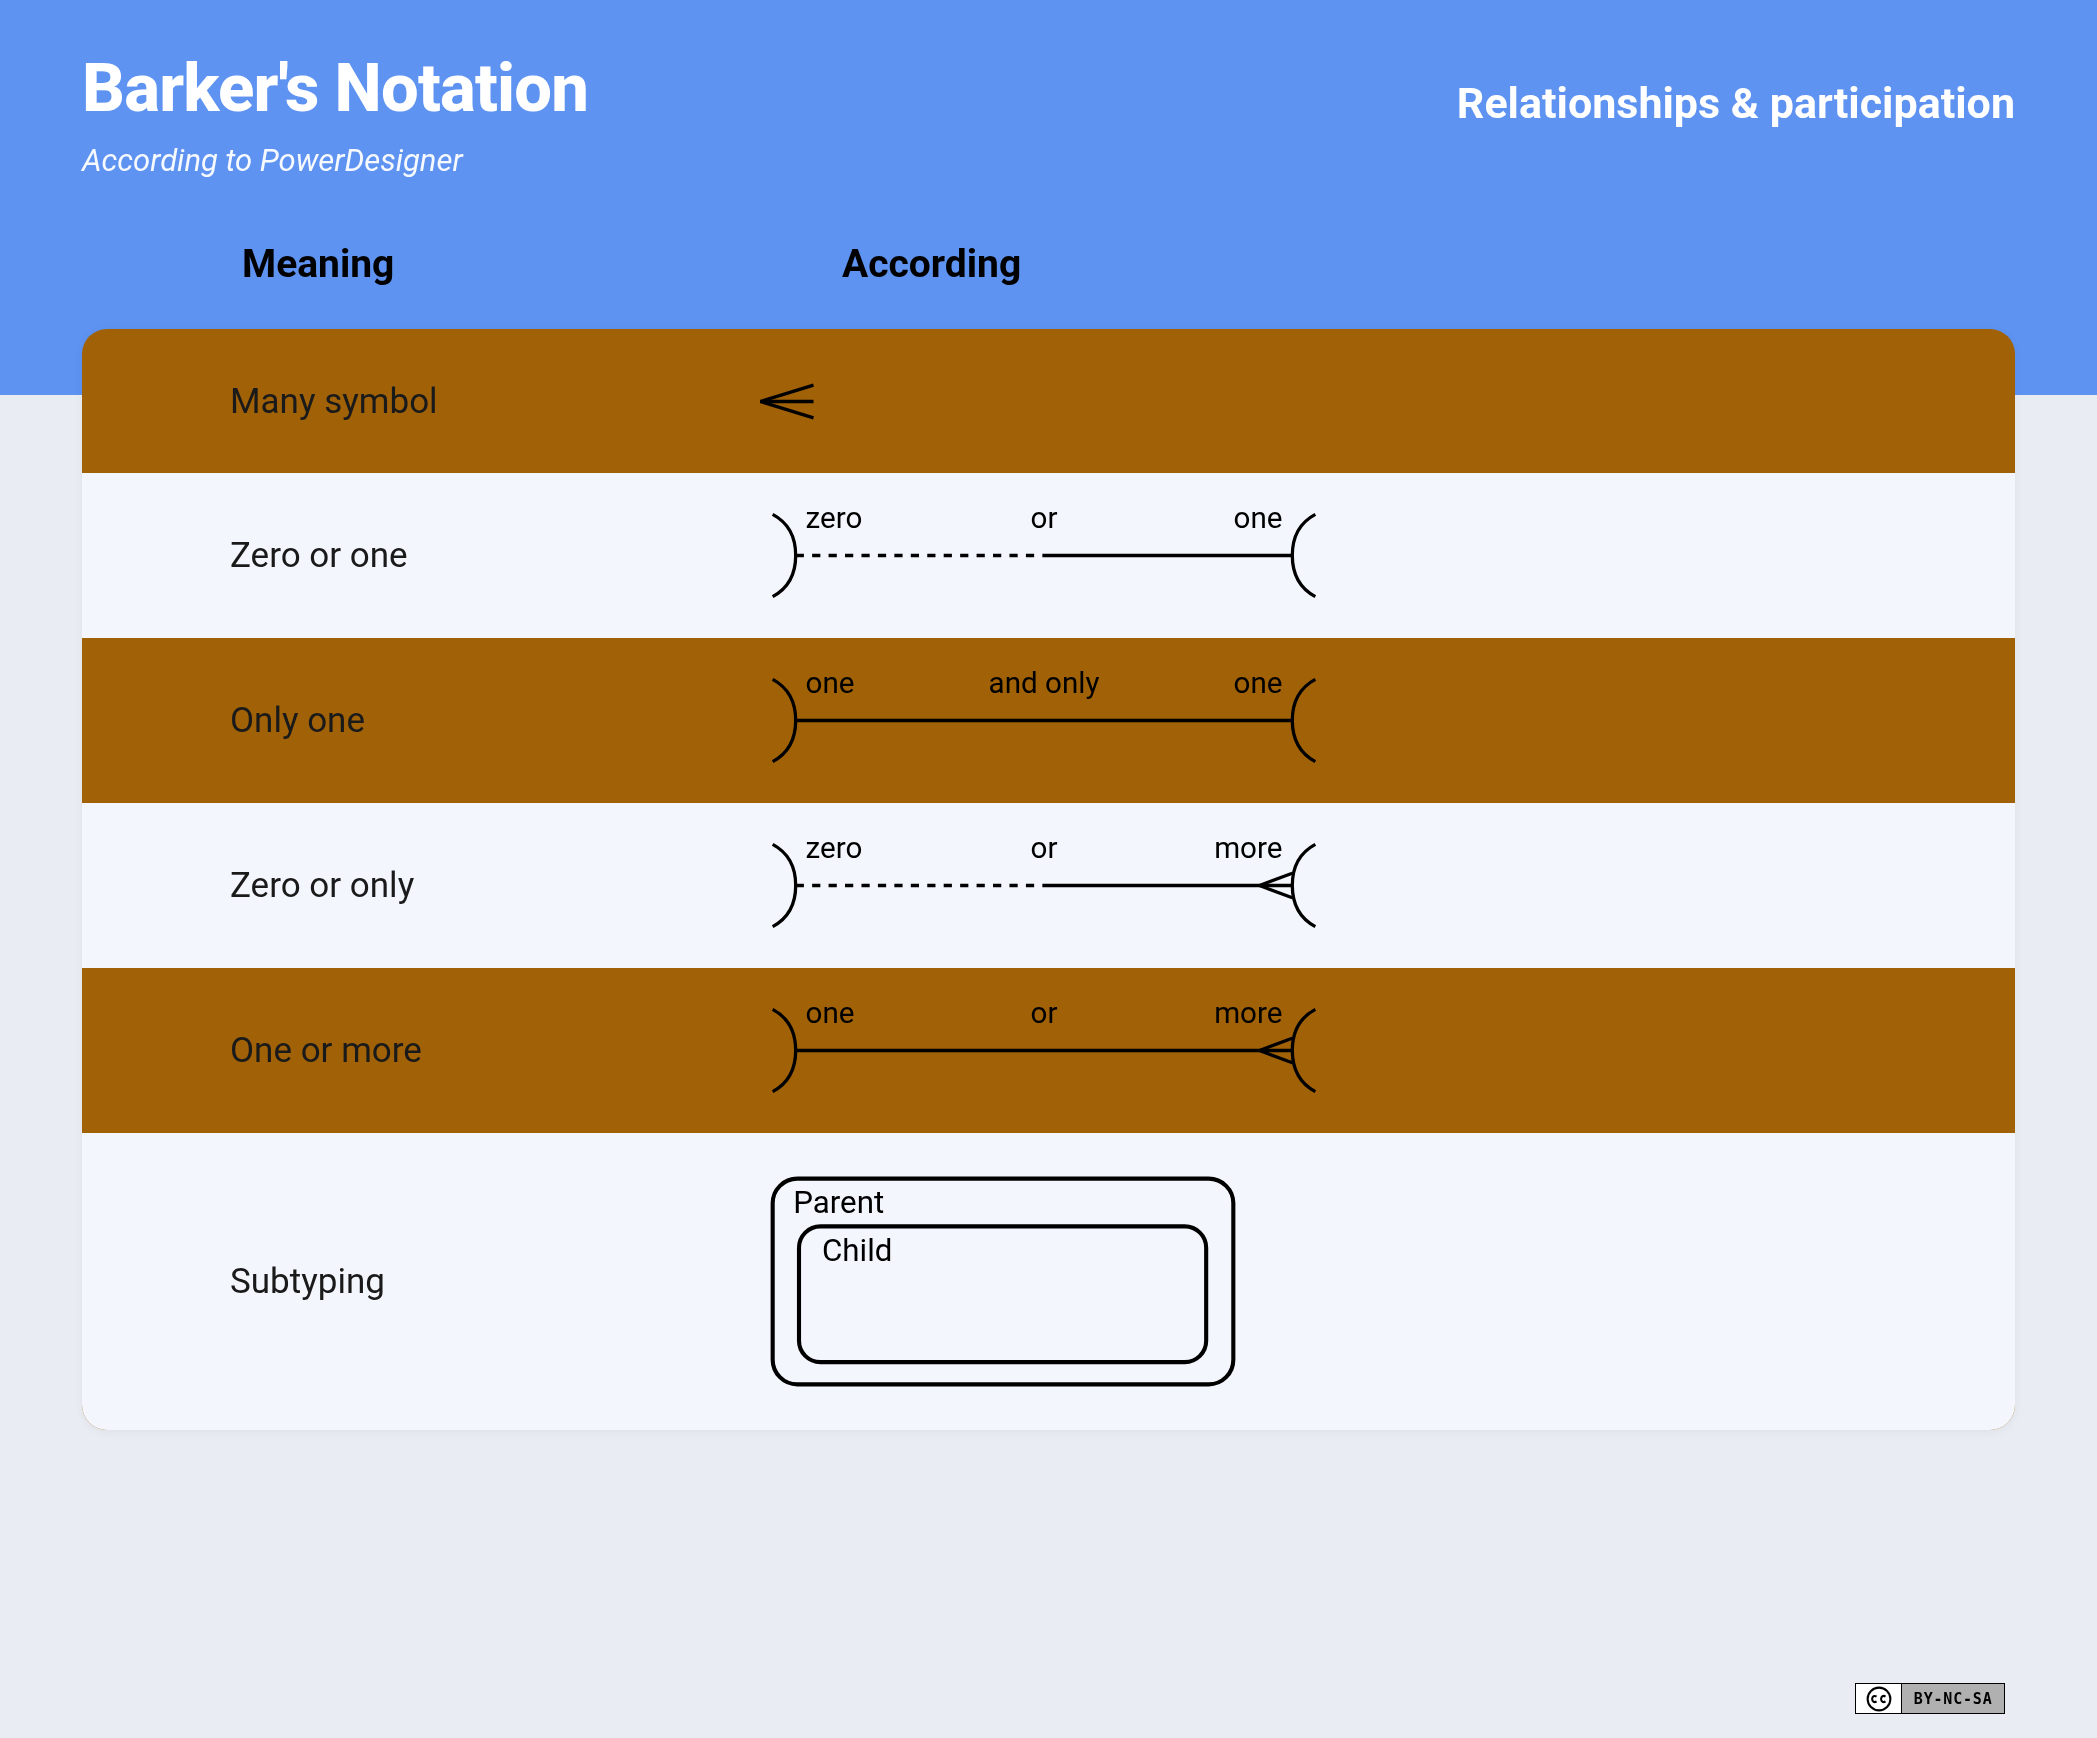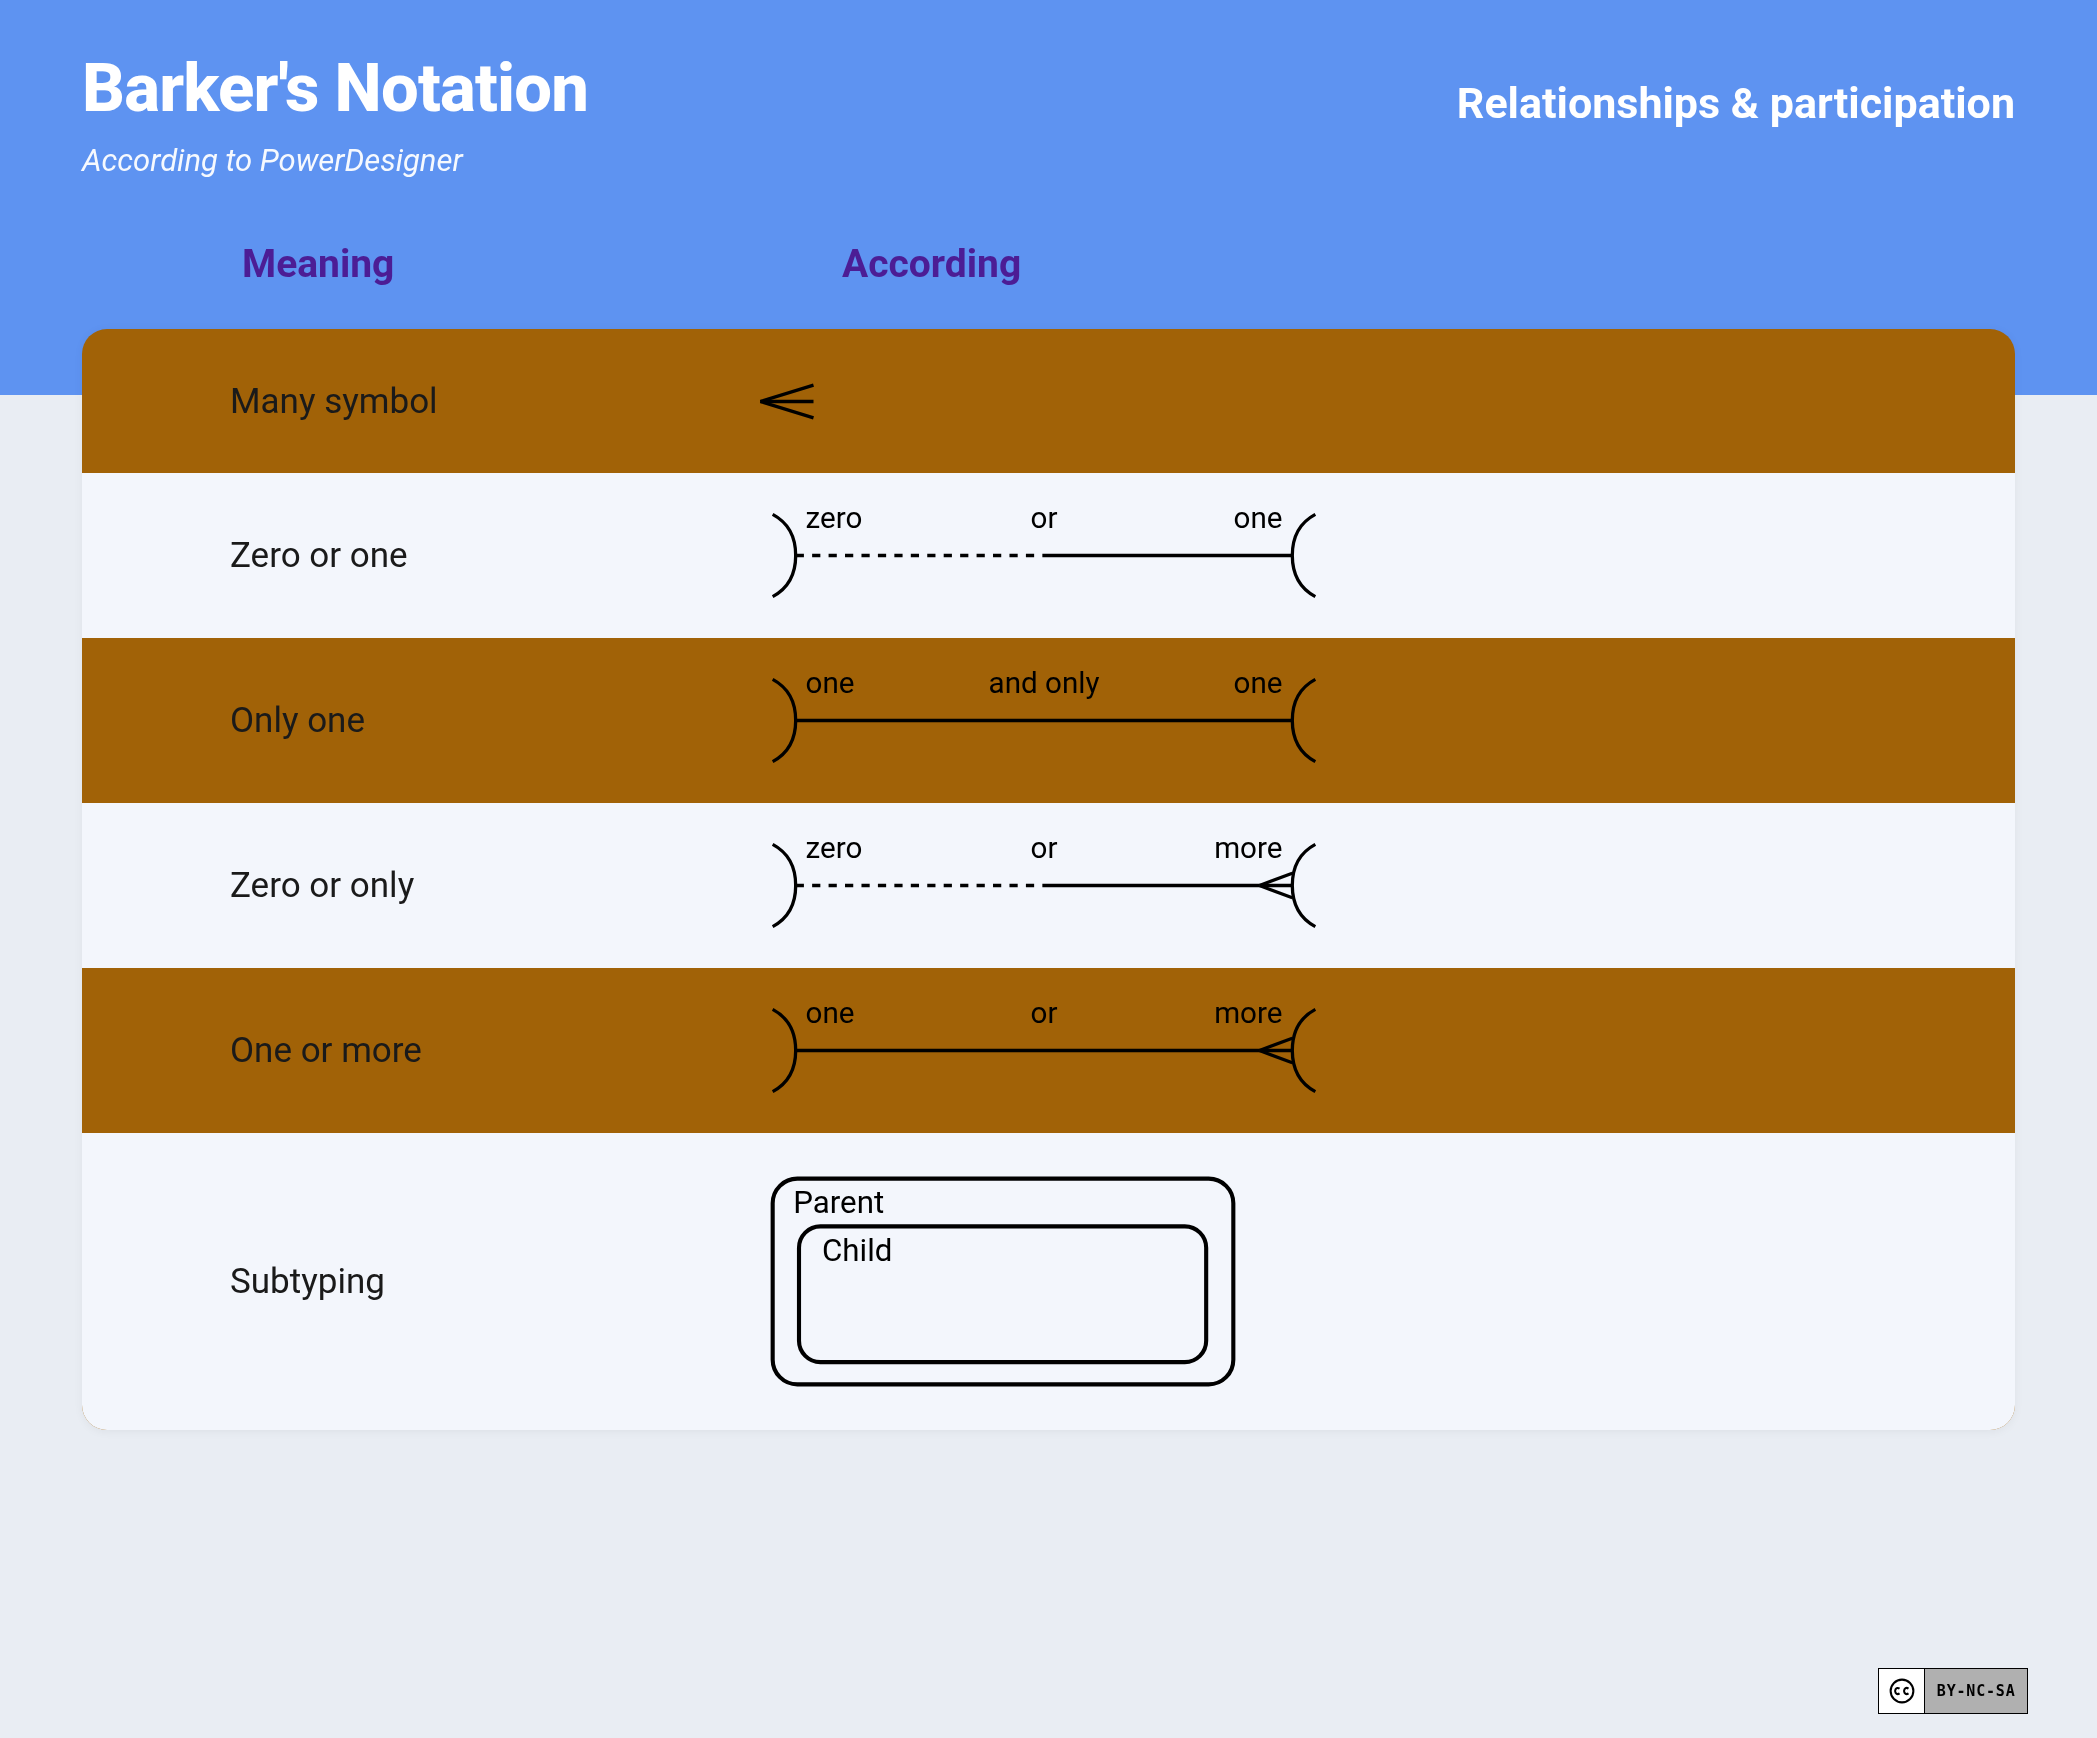--- a/index.html
+++ b/index.html
@@ -44,21 +44,21 @@
       top: 78px;
     }
     
     .col-headers {
       display: flex;
       margin-top: 62px;
       padding: 0 160px;
     }
     
     .col-header {
-      color: #4c1d95;
+      color: #000000;
       font-size: 39px;
       font-weight: 700;
     }
     
     .col-header.meaning { width: 600px; }
     .col-header.notation { }
     
     .card {
       background: #a16207;
       border-radius: 25px;
@@ -89,26 +89,26 @@
     .notation-cell {
       flex: 1;
       padding-left: 66px;
       display: flex;
       align-items: flex-start;
     }
     
     .license {
       position: absolute;
       bottom: 25px;
-      right: 69px;
+      right: 92px;
       display: flex;
       align-items: center;
       border: 1.6px solid #000;
       background: #000;
-      height: 46px;
+      height: 31px;
     }
     
     .cc-logo {
       background: #fff;
       width: 46px;
       height: 100%;
       display: flex;
       align-items: center;
       justify-content: center;
       font-size: 16.4px;

